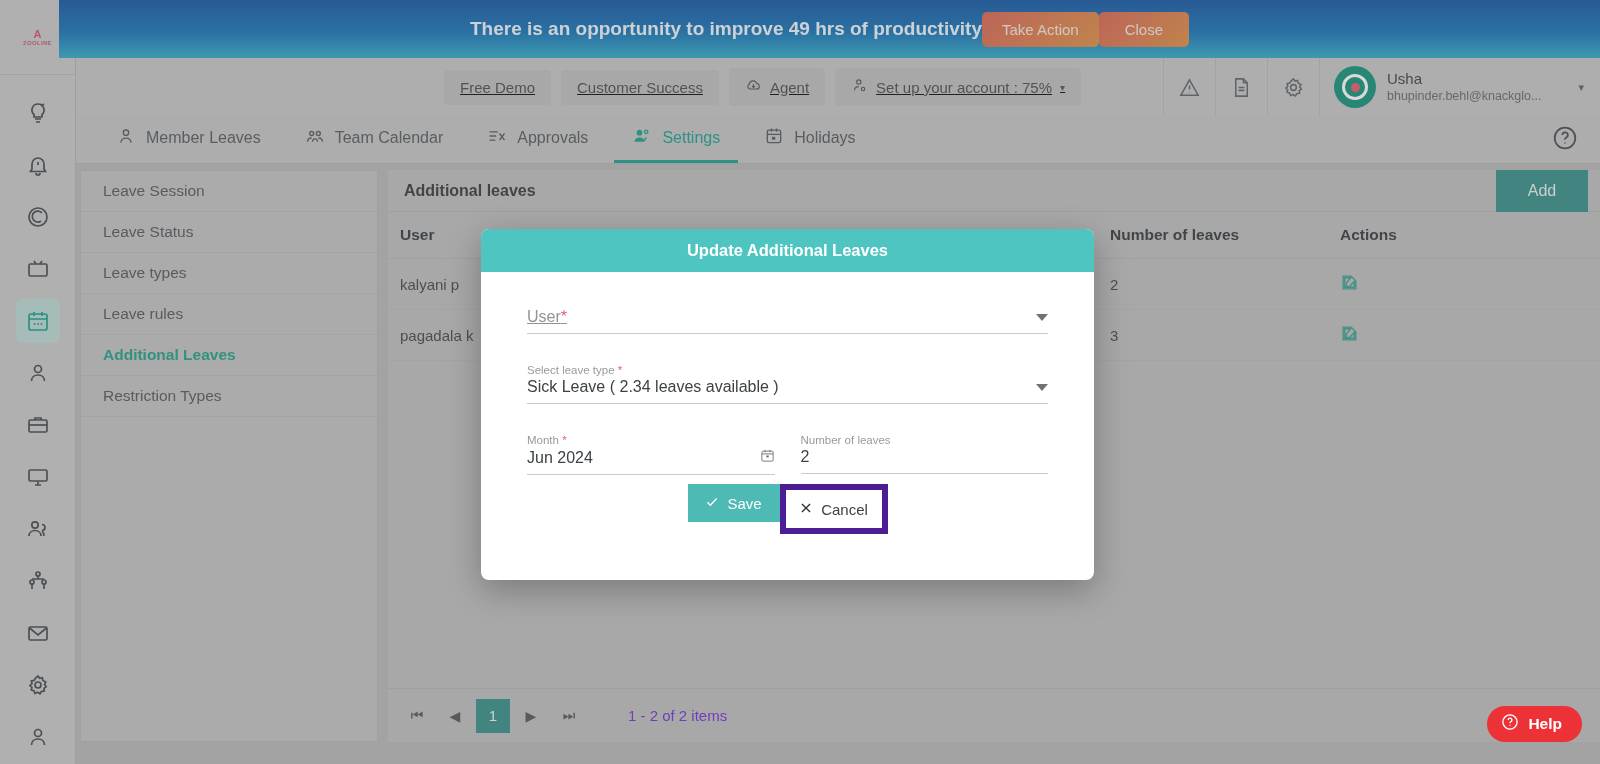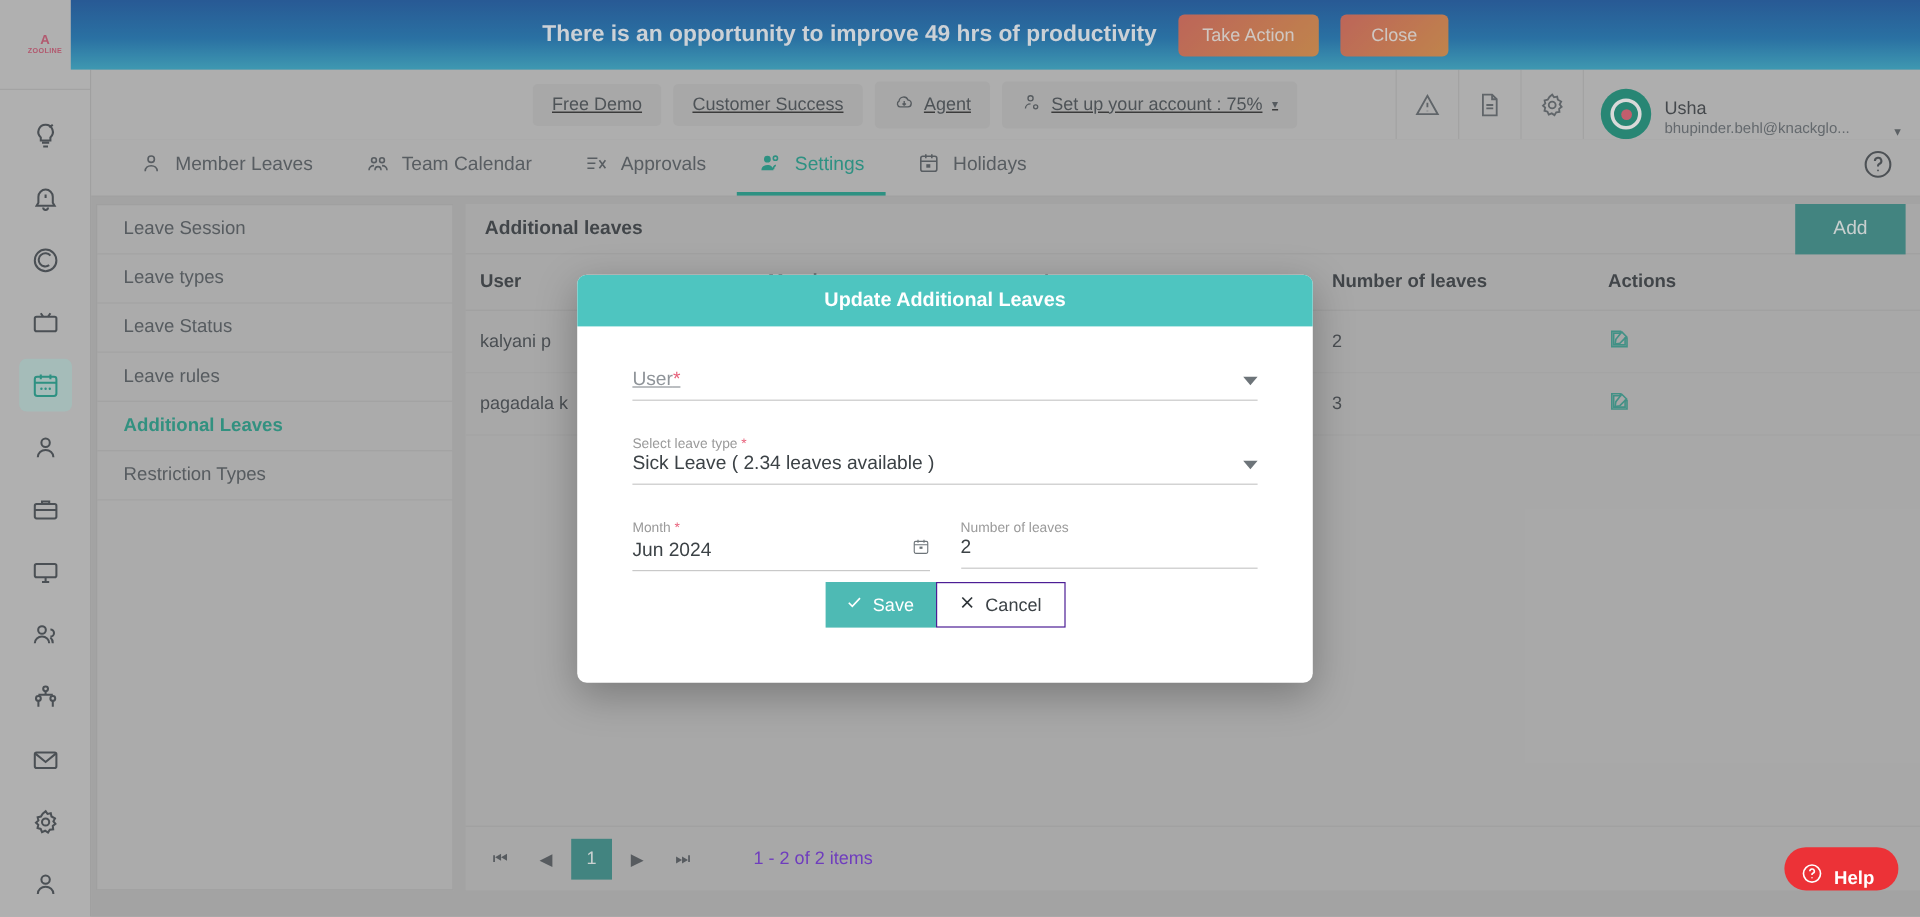--- a/index.html
+++ b/index.html
@@ -39,21 +39,21 @@
     color: #3b4248;
   }
   .rail-ic svg { width: 24px; height: 24px; stroke: #3b4248; fill: none; stroke-width: 1.7; }
   .rail-ic.active { background: #b7d7d3; }
   .rail-ic.active svg { stroke: #129b87; }
 
   
   .banner {
     position: absolute; left: 59px; top: 0; right: 0; height: 58px;
     background: linear-gradient(180deg,#0b4fa0 0%,#0d6fb4 55%,#2aa6c8 100%);
-    display: flex; align-items: center; justify-content: center; gap: 18px;
+    display: flex; align-items: center; justify-content: center; 
     z-index: 12;
   }
   .banner-text { color: #eef4fb; font-size: 19px; font-weight: bold; }
   .banner-btn {
     border: none; border-radius: 5px; color: #f2e7e0; font-size: 15px;
     padding: 9px 20px; cursor: pointer;
     background: linear-gradient(135deg,#d85f4e 0%,#dd8a3c 100%);
   }
   .banner-btn.close { padding: 9px 26px; }
 
@@ -71,21 +71,21 @@
   }
   .chip svg { width: 17px; height: 17px; stroke: #4a5157; fill: none; stroke-width: 1.6; }
   .caret { font-size: 10px; color: #4a5157; }
   .top-right { margin-left: auto; display: flex; align-items: center; height: 100%; }
   .tic {
     width: 52px; height: 100%; display: flex; align-items: center; justify-content: center;
     border-left: 1px solid #b5b5b5;
   }
   .tic svg { width: 23px; height: 23px; stroke: #585f65; fill: none; stroke-width: 1.6; }
   .profile {
-    display: flex; align-items: flex-end; gap: 11px; padding: 0 16px 0 14px;
+    display: flex; align-items: center; gap: 11px; padding: 0 16px 0 14px;
     border-left: 1px solid #b5b5b5; height: 100%;
   }
   .avatar {
     width: 42px; height: 42px; border-radius: 50%;
     background: #0b8c74; display: flex; align-items: center; justify-content: center;
   }
   .avatar .ring { width: 26px; height: 26px; border-radius: 50%; border: 3px solid #fff;
     display:flex; align-items:center; justify-content:center; }
   .avatar .dot { width: 9px; height: 9px; border-radius: 50%; background: #e0556a; }
   .pname { font-size: 15px; color: #33383d; line-height: 1.25; }
@@ -188,31 +188,31 @@
   .row2 .field { flex: 1; margin-bottom: 1px; }
   .modal-actions {
     display: flex; justify-content: center; gap: 0; padding: 8px 0 26px 0;
   }
   .btn-save {
     background: #4ebab4; color: #fff; border: none; width: 92px; height: 38px;
     font-size: 15px; display: flex; align-items: center; justify-content: center; gap: 8px;
     cursor: pointer;
   }
   .btn-cancel {
-    background: #fff; color: #3c4246; border: 1px solid #4c1d95; width: 108px; height: 38px;
+    background: #fff; color: #3c4246; border: 6px solid #4c1d95; width: 108px; height: 50px;
     font-size: 15px; display: flex; align-items: center; justify-content: center; gap: 8px;
     cursor: pointer;
   }
   .btn-save svg, .btn-cancel svg { width: 14px; height: 14px; stroke-width: 2.4; fill: none; }
   .btn-save svg { stroke: #fff; } .btn-cancel svg { stroke: #2f3539; }
 
   
   .help-pill {
     position: absolute; right: 18px; bottom: 22px; height: 36px; padding: 0 20px 0 14px;
-    background: #ec3237; border-radius: 18px; display: flex; align-items: flex-end; gap: 9px;
+    background: #ec3237; border-radius: 18px; display: flex; align-items: center; gap: 9px;
     color: #fff; font-size: 15.5px; font-weight: bold; z-index: 70; cursor: pointer;
   }
   .help-pill svg { width: 18px; height: 18px; stroke: #fff; fill: none; stroke-width: 1.8; }
 </style>
 </head>
 <body>
 
 <div class="app">
 
   <div class="rail">
@@ -428,22 +428,22 @@
       <svg viewBox="0 0 24 24">
           <circle cx="12" cy="12" r="9.5"></circle>
           <path d="M9.6 9.3a2.5 2.5 0 1 1 3.3 2.4c-.6.3-.9.8-.9 1.5v.4"></path>
           <circle cx="12" cy="16.6" r=".7" fill="#3d4349" stroke="none"></circle>
         </svg>
     </div>
   </div>
 
   <div class="settings-menu">
     <div class="smenu-item">Leave Session</div>
+    <div class="smenu-item">Leave Status</div>
     <div class="smenu-item">Leave types</div>
-    <div class="smenu-item">Leave Status</div>
     <div class="smenu-item">Leave rules</div>
     <div class="smenu-item active">Additional Leaves</div>
     <div class="smenu-item">Restriction Types</div>
   </div>
 
   <div class="panel">
     <div class="panel-head">
       <span class="panel-title">Additional leaves</span>
       <button class="add-btn">Add</button>
     </div>

